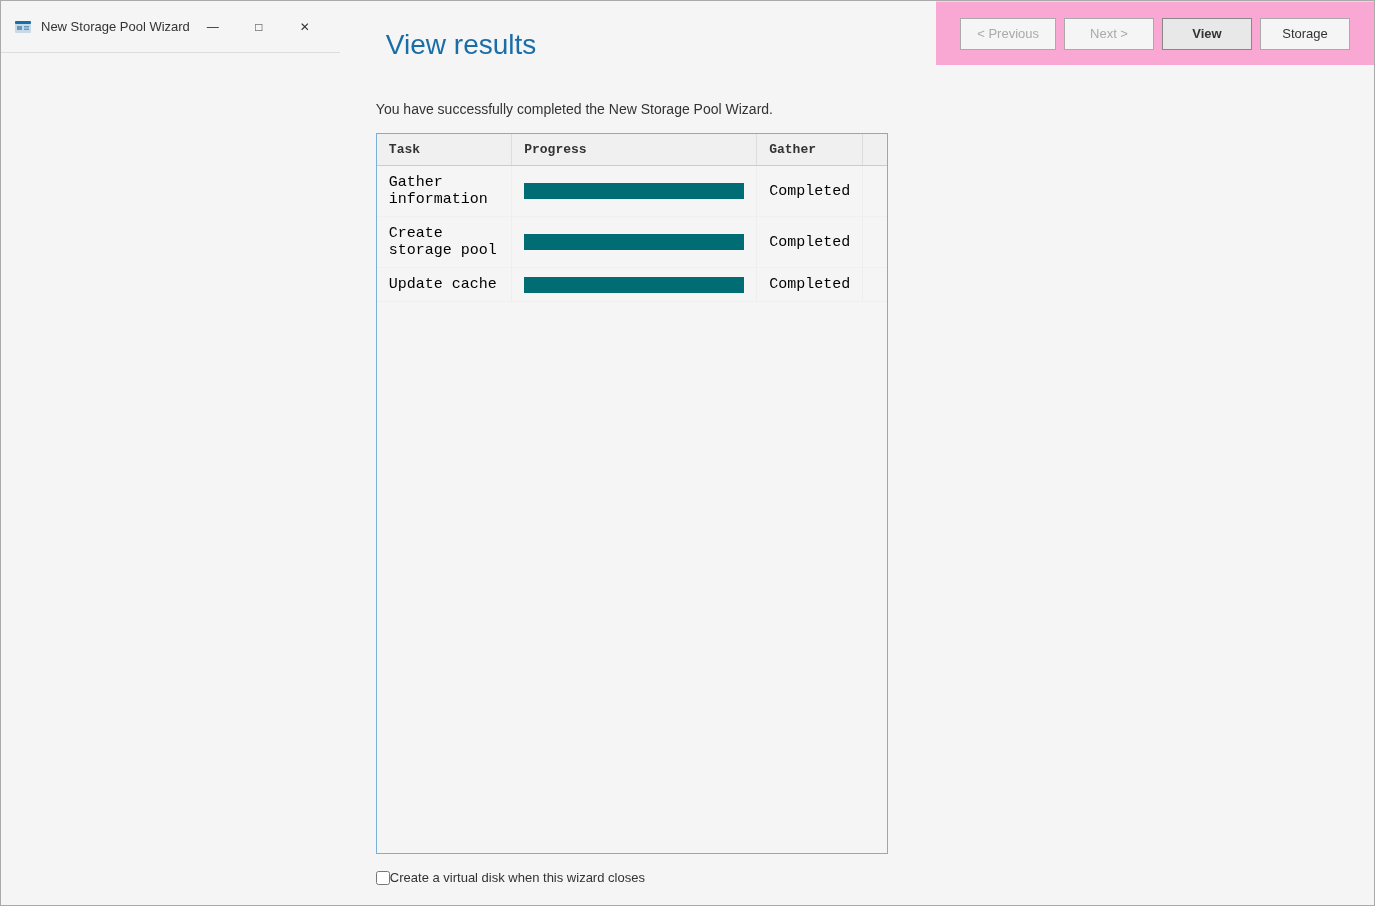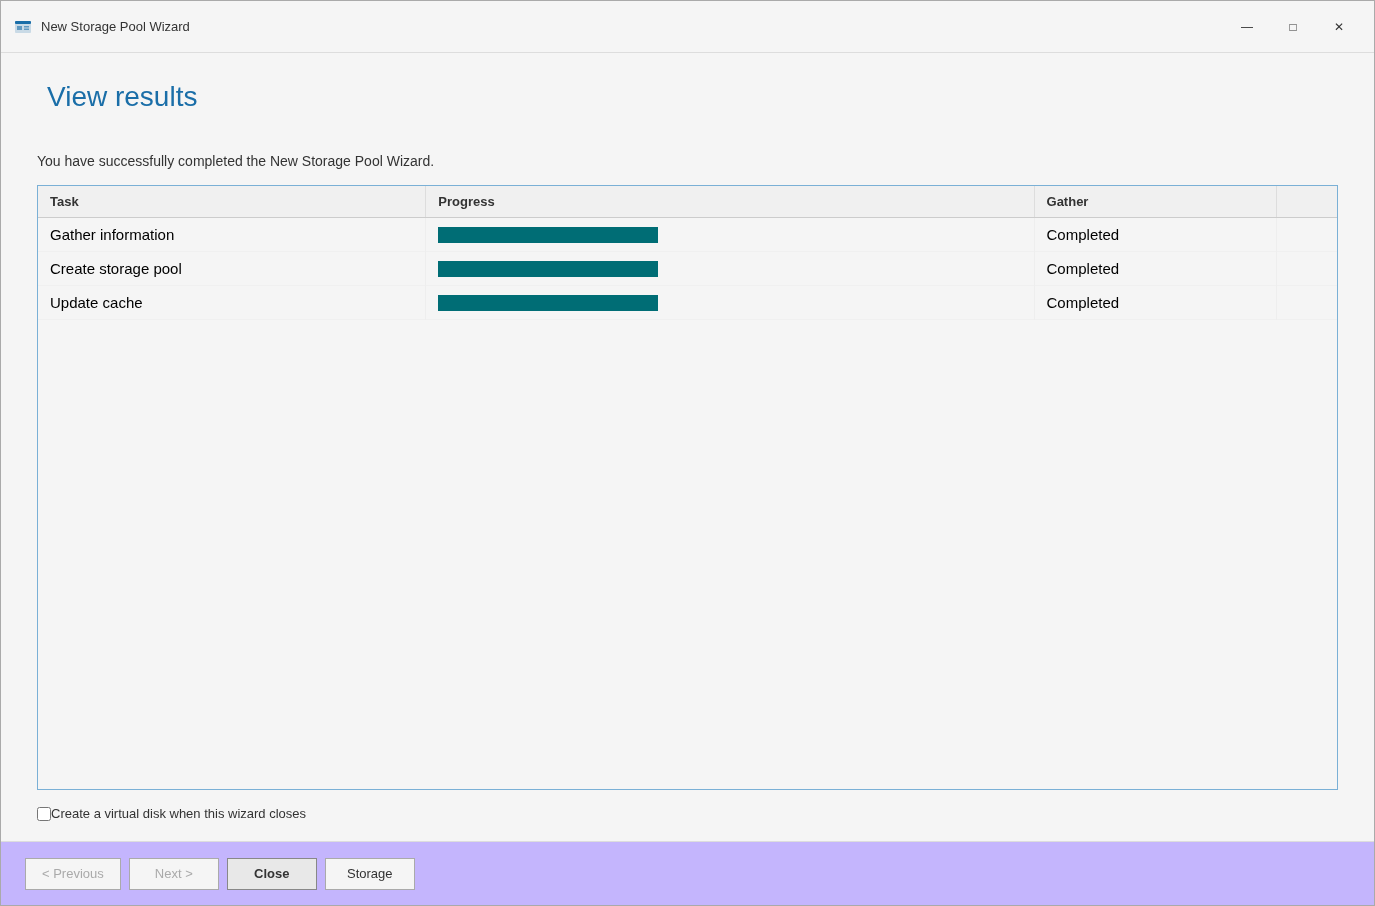--- a/index.html
+++ b/index.html
@@ -11,21 +11,21 @@
       justify-content: center;
       align-items: center;
       min-height: 100vh;
     }
     .window {
       width: 1375px;
       height: 906px;
       background: #f5f5f5;
       border: 1px solid #aaa;
       display: flex;
-      flex-direction: column;
+      flex-direction: row;
       box-shadow: 2px 2px 10px rgba(0,0,0,0.3);
       position: relative;
     }
     
     .titlebar {
       height: 52px;
       background: #f5f5f5;
       border-bottom: 1px solid #ddd;
       display: flex;
       align-items: center;
@@ -114,20 +114,21 @@
       font-size: 14px;
       color: #333;
       margin-bottom: 16px;
     }
     
     .results-table-wrapper {
       border: 1px solid #7ab0d6;
       flex: 1;
       overflow: auto;
       margin-bottom: 16px;
+      font-family: Liberation Mono, monospace;
     }
     .results-table {
       width: 100%;
       border-collapse: collapse;
     }
     .results-table thead tr {
       background: #f0f0f0;
     }
     .results-table th {
       text-align: left;
@@ -170,27 +171,28 @@
       height: 14px;
       cursor: pointer;
     }
     .checkbox-label {
       font-size: 13px;
       color: #333;
     }
     
     .footer {
       height: 64px;
-      background: #c4b5fd;
+      background: #f9a8d4;
       border-top: 1px solid #ddd;
       display: flex;
       align-items: center;
       padding: 0 24px;
       gap: 8px;
       flex-shrink: 0;
+      margin-left: 12px;
     }
     .footer-btn {
       min-width: 90px;
       height: 32px;
       border: 1px solid #aaa;
       background: #f5f5f5;
       font-size: 13px;
       cursor: pointer;
       padding: 0 16px;
       color: #333;
@@ -288,16 +290,16 @@
           <input type="checkbox" id="create-vdisk" style="">
           <label class="checkbox-label" for="create-vdisk">Create a virtual disk when this wizard closes</label>
         </div>
       </div>
     </div>
   </div>
 
   <div class="footer">
     <button class="footer-btn" disabled="">&lt; Previous</button>
     <button class="footer-btn" disabled="">Next &gt;</button>
-    <button class="footer-btn primary">Close</button>
+    <button class="footer-btn primary">View</button>
     <button class="footer-btn">Storage</button>
   </div>
 </div>
 
 </body></html>

